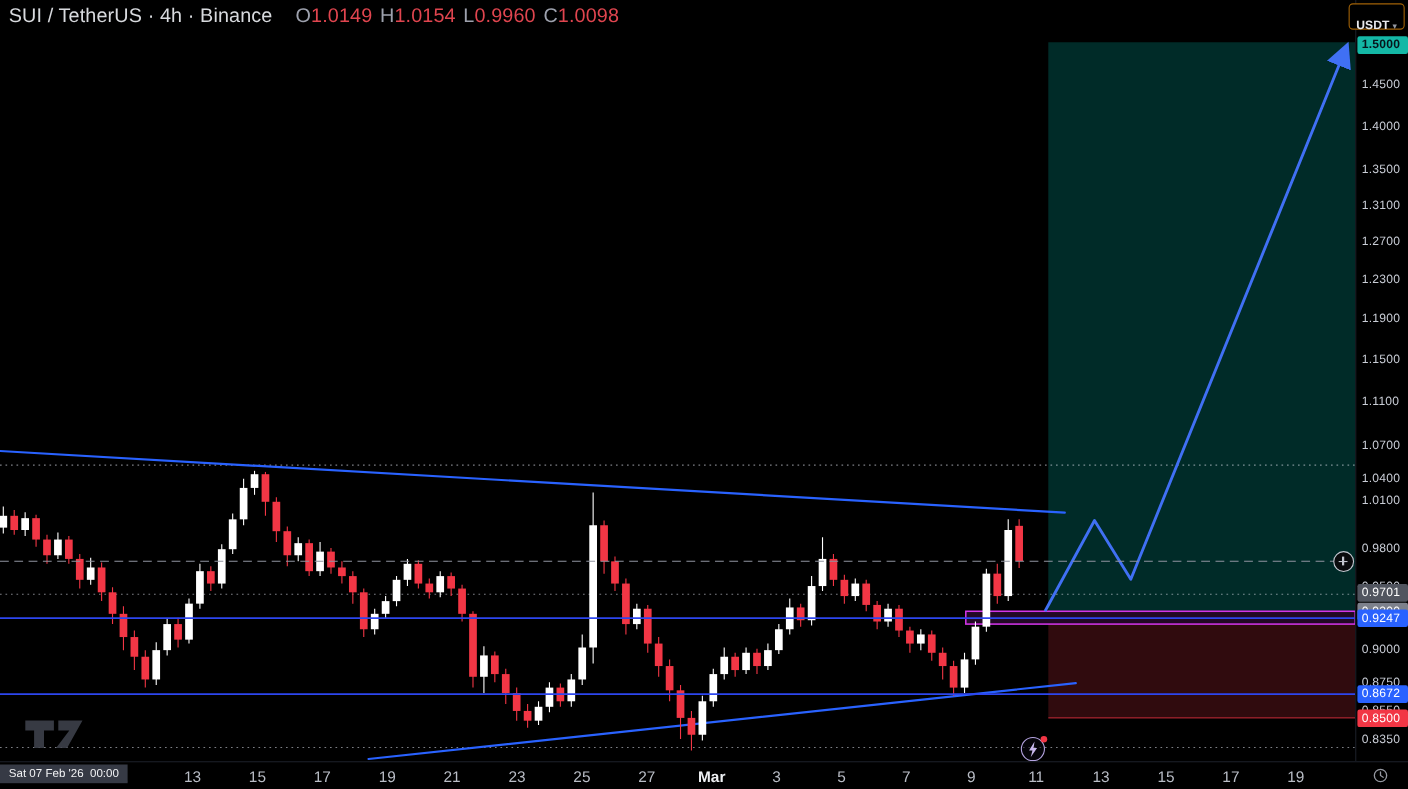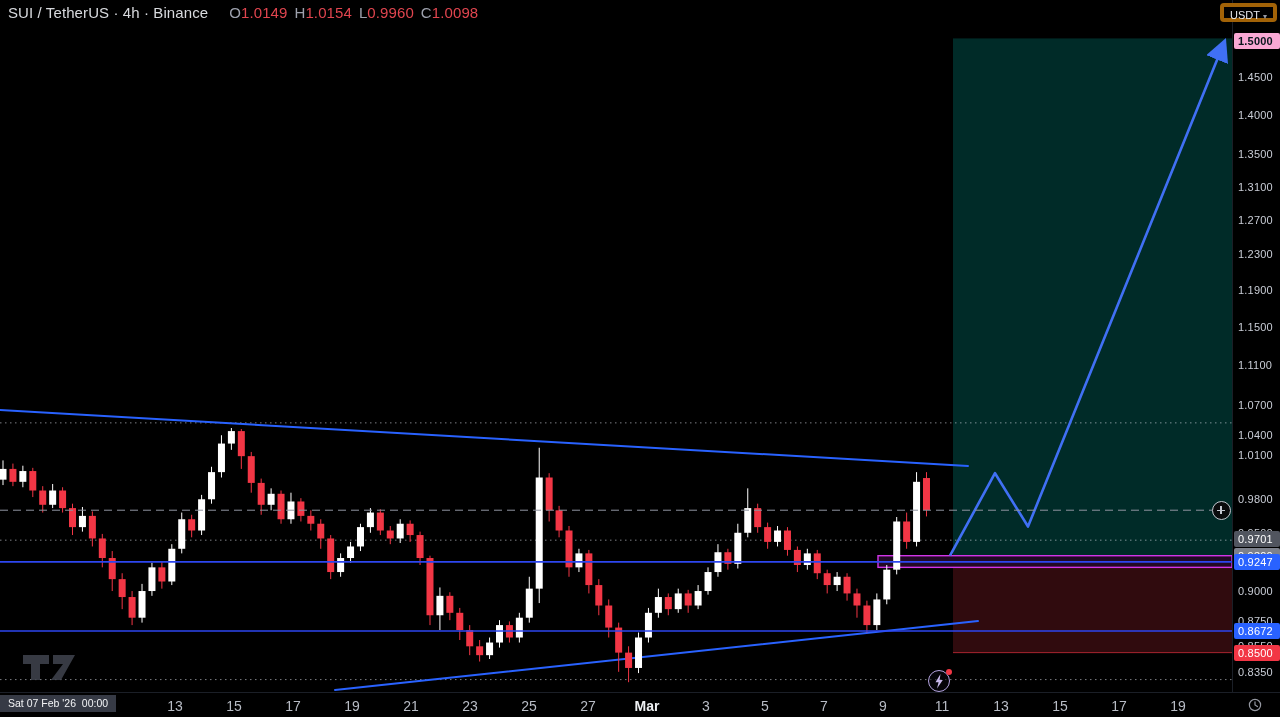--- a/index.html
+++ b/index.html
@@ -2,21 +2,21 @@
 <html><head>
 <meta charset="utf-8">
 <style>
   html,body{margin:0;padding:0;background:#000;}
   #app{position:relative;width:1280px;height:717px;background:#000;overflow:hidden;
        font-family:"Liberation Sans","DejaVu Sans",sans-serif;}
   
   #chart-area{position:absolute;left:0;top:0;width:1232px;height:692px;background:#000;}
   #chart-svg{position:absolute;left:0;top:0;}
   
-  #legend{position:absolute;left:8px;top:4px;font-size:15px;color:#d1d4dc;
+  #legend{position:absolute;left:8px;top:4px;font-size:18px;color:#d1d4dc;
           white-space:nowrap;z-index:30;letter-spacing:.1px;}
   #legend .ttl{color:#d8dade;}
   #legend .ohlc{margin-left:14px;}
   #legend .ok{color:#9da1ad;margin-left:7px;}
   #legend .ov{color:#e0454f;}
   
   #watermark{position:absolute;left:0;top:347px;width:1232px;text-align:center;
              font-size:15px;font-weight:bold;color:#fdfdfd;z-index:5;letter-spacing:.2px;}
   
   #plus-btn{position:absolute;left:1212px;top:501px;width:19px;height:19px;border-radius:50%;
@@ -29,27 +29,27 @@
   #flash-btn .ring{position:absolute;left:0;top:0;width:22px;height:22px;border-radius:50%;
                    border:1.6px solid #b4a3e0;box-sizing:border-box;background:rgba(10,8,16,.55);}
   #flash-btn .dot{position:absolute;right:1px;top:-1px;width:6px;height:6px;border-radius:50%;
                   background:#f23645;}
   
   #tv-logo{position:absolute;left:22px;top:654px;z-index:20;opacity:.85;}
   
   #price-axis{position:absolute;left:1232px;top:0;width:48px;height:692px;background:#000;
               border-left:1px solid #1b1f27;z-index:40;}
   #usdt-btn{position:absolute;right:4px;top:3px;height:19px;background:#000;color:#e8e9ed;
-            border:4px solid #a16207;border-radius:4px;font-size:11px;line-height:17px;
-            padding:0 6px;font-family:inherit;cursor:pointer;white-space:nowrap;}
+            border:1px solid #a16207;border-radius:4px;font-size:11px;line-height:17px;
+            padding:11px 6px;font-family:inherit;cursor:pointer;white-space:nowrap;font-weight:bold;}
   #usdt-btn .caret{color:#9598a1;font-size:8px;margin-left:3px;}
   .plabel{position:absolute;left:0;width:48px;font-size:11px;color:#c9cdd6;line-height:16px;
           padding-left:5px;box-sizing:border-box;letter-spacing:.2px;}
   .plabel.tag{left:1px;width:46px;border-radius:2px;text-align:left;padding-left:4px;}
-  .tag-cyan{background:#f9a8d4;color:#07151c;font-weight:bold;}
+  .tag-cyan{background:#14b8a6;color:#07151c;font-weight:bold;}
   .tag-gray{background:#51555f;color:#fff;}
   .tag-gray2{background:#7d818c;color:#fff;}
   .tag-blue{background:#2962ff;color:#fff;}
   .tag-red{background:#f23645;color:#fff;}
   
   #time-axis{position:absolute;left:0;top:692px;width:1280px;height:25px;background:#000;
              border-top:1px solid #1b1f27;z-index:40;}
   .tlabel{position:absolute;top:5px;transform:translateX(-50%);font-size:14px;color:#b8bcc5;}
   .tlabel.bold{color:#eef0f3;font-weight:bold;}
   #time-tooltip{position:absolute;left:0;top:2px;height:17px;background:#363a45;color:#f2f3f5;

